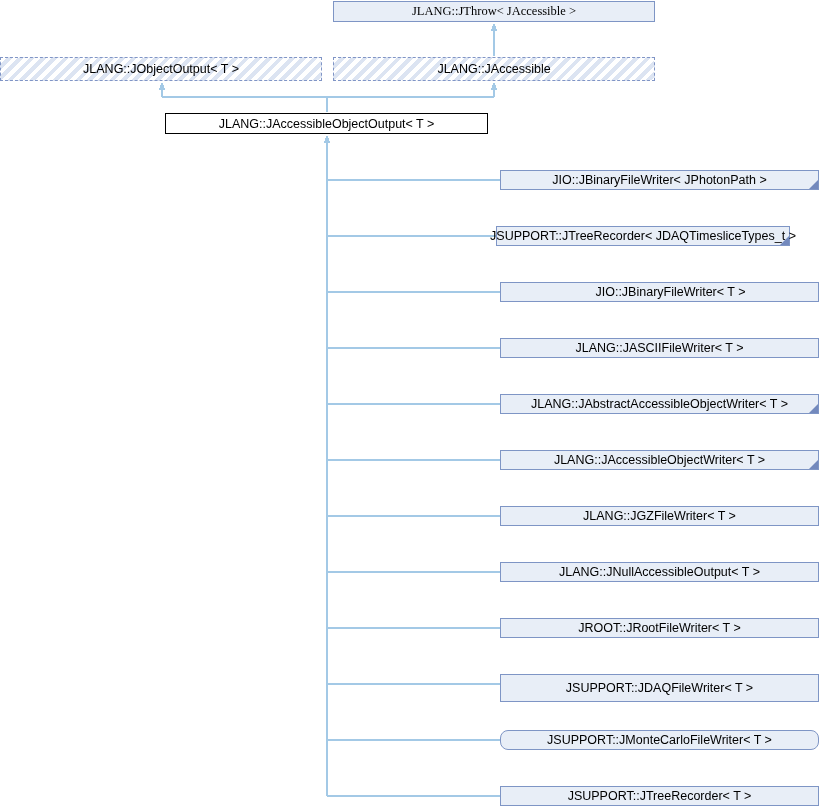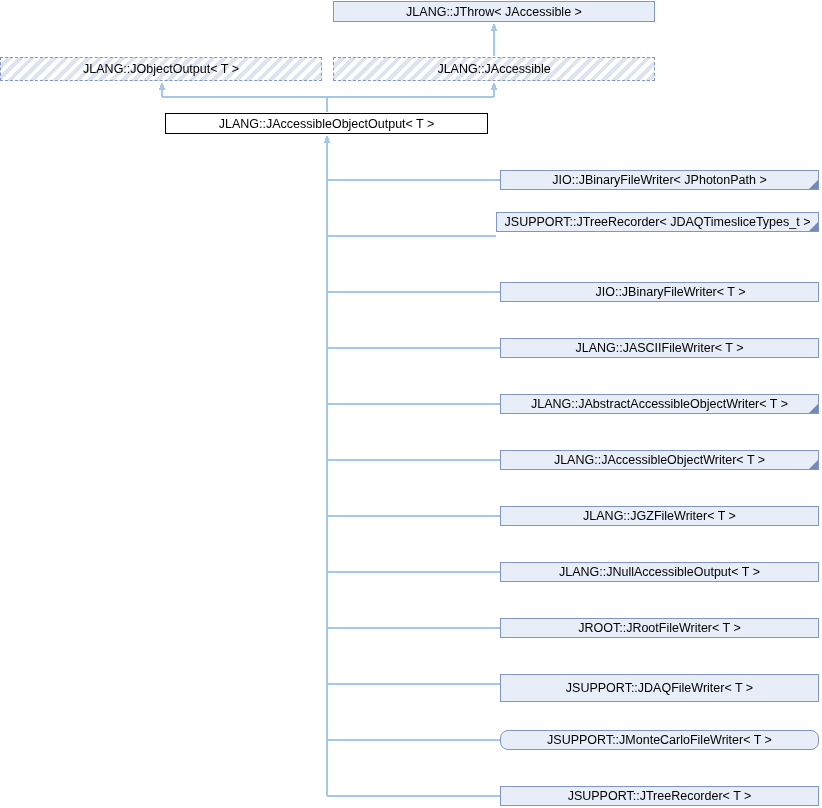--- a/index.html
+++ b/index.html
@@ -81,40 +81,40 @@
       <path d="M327 796 L500 796"></path>
     </g>
     <g fill="#a3c9e6">
       <polygon points="494,23 490.5,31 497.5,31"></polygon>
       <polygon points="162,82 158.5,90 165.5,90"></polygon>
       <polygon points="494,82 490.5,90 497.5,90"></polygon>
       <polygon points="327,135 323.5,143 330.5,143"></polygon>
     </g>
   </svg>
 
-  <div class="node blue" style="left:333px; top:1px; width:322px; height:21px;">
+  <div class="node blue" style="left:333px; top:1px; width:322px; height:21px;font-family:Liberation Serif, serif;">
     <span class="lbl">JLANG::JThrow&lt; JAccessible &gt;</span>
   </div>
 
   <div class="node hatched" style="left:0px; top:57px; width:322px; height:24px;">
     <span class="lbl">JLANG::JObjectOutput&lt; T &gt;</span>
   </div>
   <div class="node hatched" style="left:333px; top:57px; width:322px; height:24px;">
     <span class="lbl">JLANG::JAccessible</span>
   </div>
 
   <div class="node focus" style="left:165px; top:113px; width:323px; height:21px;">
     <span class="lbl">JLANG::JAccessibleObjectOutput&lt; T &gt;</span>
   </div>
 
   <div class="node blue" style="left:500px; top:170px; width:319px; height:20px;">
     <span class="lbl">JIO::JBinaryFileWriter&lt; JPhotonPath &gt;</span>
     <span class="fold"></span>
   </div>
-  <div class="node blue" style="left:496px; top:212px; width:323px; height:20px;">
+  <div class="node blue" style="left:496px; top:226px; width:294px; height:20px;">
     <span class="lbl">JSUPPORT::JTreeRecorder&lt; JDAQTimesliceTypes_t &gt;</span>
     <span class="fold"></span>
   </div>
   <div class="node blue" style="left:500px; top:282px; width:319px; height:20px;padding-left:22px;">
     <span class="lbl">JIO::JBinaryFileWriter&lt; T &gt;</span>
   </div>
   <div class="node blue" style="left:500px; top:338px; width:319px; height:20px;">
     <span class="lbl">JLANG::JASCIIFileWriter&lt; T &gt;</span>
   </div>
   <div class="node blue" style="left:500px; top:394px; width:319px; height:20px;">

